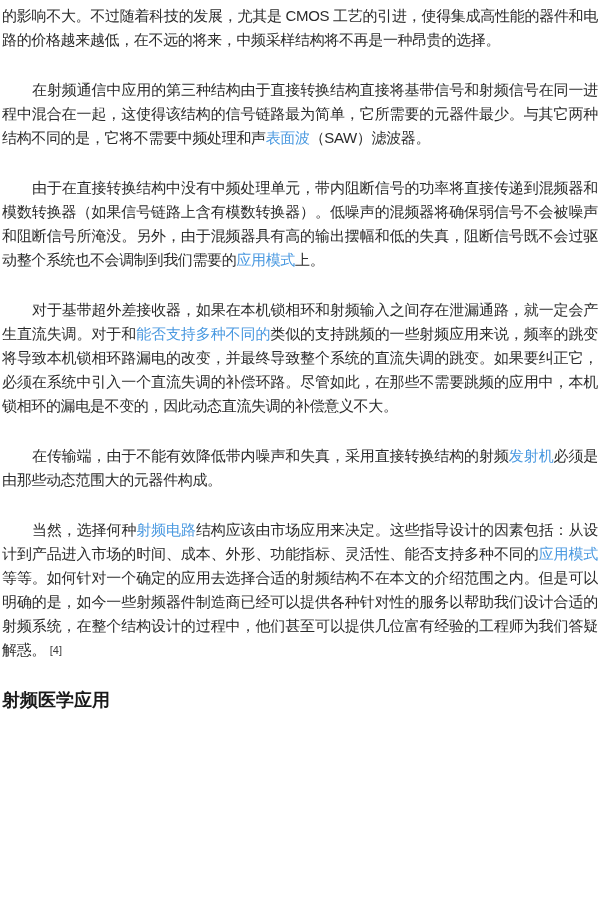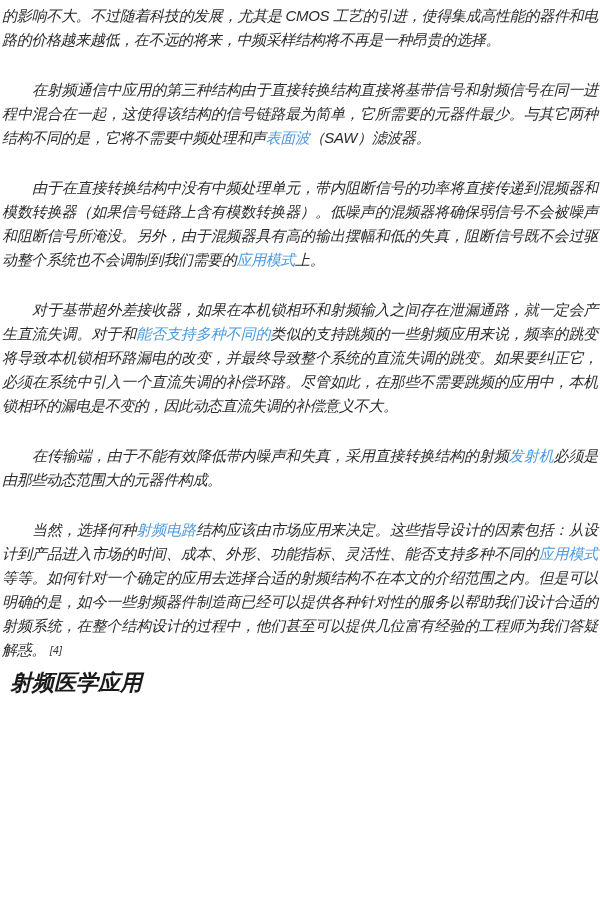--- a/index.html
+++ b/index.html
@@ -12,49 +12,48 @@
   html,body{margin:0;padding:0;}
   body{
     width:600px;height:920px;overflow:hidden;
     background:var(--bg);
     font-family:"Liberation Sans","DejaVu Sans",sans-serif;
   }
   .article{
     padding:4px 2px 0 2px;
     box-sizing:border-box;
     width:600px;
-    font-style:italic;
   }
   .article p{
     margin:0 0 26px 0;
     font-size:15px;
     letter-spacing:-0.35px;
     line-height:24px;
     text-align:justify;
     color:var(--text);
   }
   .article p.indent{ text-indent:2em; }
-  .article p:last-of-type{ margin-bottom:10px; }
+  .article p:last-of-type{ margin-bottom:27px; }
   a.lnk{
     color:var(--link);
     text-decoration:none;
     cursor:pointer;
   }
   a.ref{
     color:var(--ref);
     font-size:11px;
     letter-spacing:0;
     text-decoration:none;
     cursor:pointer;
     vertical-align:1px;
   }
   .section-heading{
-    margin:8px;
+    margin:0;
     padding:0;
-    font-size:22px;
+    font-size:18px;
     font-weight:bold;
     color:var(--heading);
     letter-spacing:0;
     line-height:22px;
   }
 </style>
 </head>
 <body>
 
 <div class="article">

